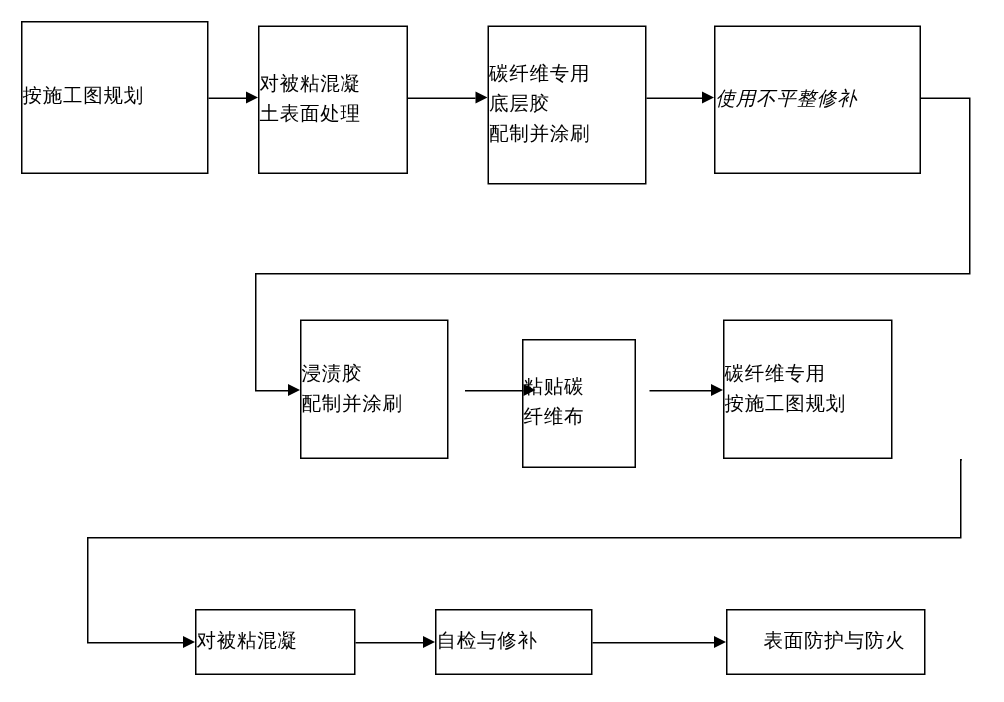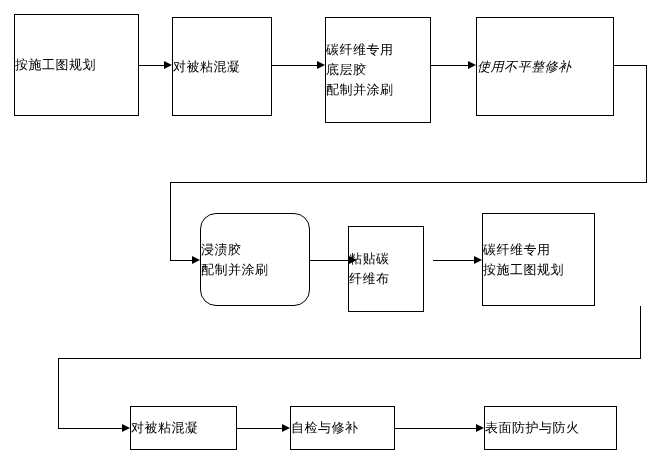--- a/index.html
+++ b/index.html
@@ -57,33 +57,34 @@
 <body>
 
 <div id="canvas">
 
   <div class="node" style="left:14px; top:14px; width:125px; height:102px;">
     <span class="line">按施工图规划</span>
   </div>
 
   <div class="node" style="left:172px; top:17px; width:100px; height:99px;">
     <span class="line">对被粘混凝</span>
+    <span class="line">土表面处理</span>
   </div>
 
   <div class="node" style="left:325px; top:17px; width:106px; height:106px;">
     <span class="line">碳纤维专用</span>
     <span class="line">底层胶</span>
     <span class="line">配制并涂刷</span>
   </div>
 
   <div class="node" style="left:476px; top:17px; width:138px; height:99px;font-style:italic;">
     <span class="line">使用不平整修补</span>
   </div>
 
-  <div class="node" style="left:200px; top:213px; width:110px; height:93px;border-radius:16px;">
+  <div class="node" style="left:200px; top:213px; width:99px; height:93px;">
     <span class="line">浸渍胶</span>
     <span class="line">配制并涂刷</span>
   </div>
 
   <div class="node" style="left:348px; top:226px; width:76px; height:86px;">
     <span class="line">粘贴碳</span>
     <span class="line">纤维布</span>
   </div>
 
   <div class="node" style="left:482px; top:213px; width:113px; height:93px;">
@@ -92,21 +93,21 @@
   </div>
 
   <div class="node" style="left:130px; top:406px; width:107px; height:44px;">
     <span class="line">对被粘混凝</span>
   </div>
 
   <div class="node" style="left:290px; top:406px; width:105px; height:44px;">
     <span class="line">自检与修补</span>
   </div>
 
-  <div class="node" style="left:484px; top:406px; width:133px; height:44px;">
+  <div class="node" style="left:484px; top:406px; width:133px; height:44px;padding-left:24px;">
     <span class="line">表面防护与防火</span>
   </div>
 
   <div class="conn h" style="left:139px; top:65px; width:25px;"></div>
   <div class="arrow right" style="left:164px; top:61px;"></div>
 
   <div class="conn h" style="left:272px; top:65px; width:45px;"></div>
   <div class="arrow right" style="left:317px; top:61px;"></div>
 
   <div class="conn h" style="left:431px; top:65px; width:37px;"></div>

